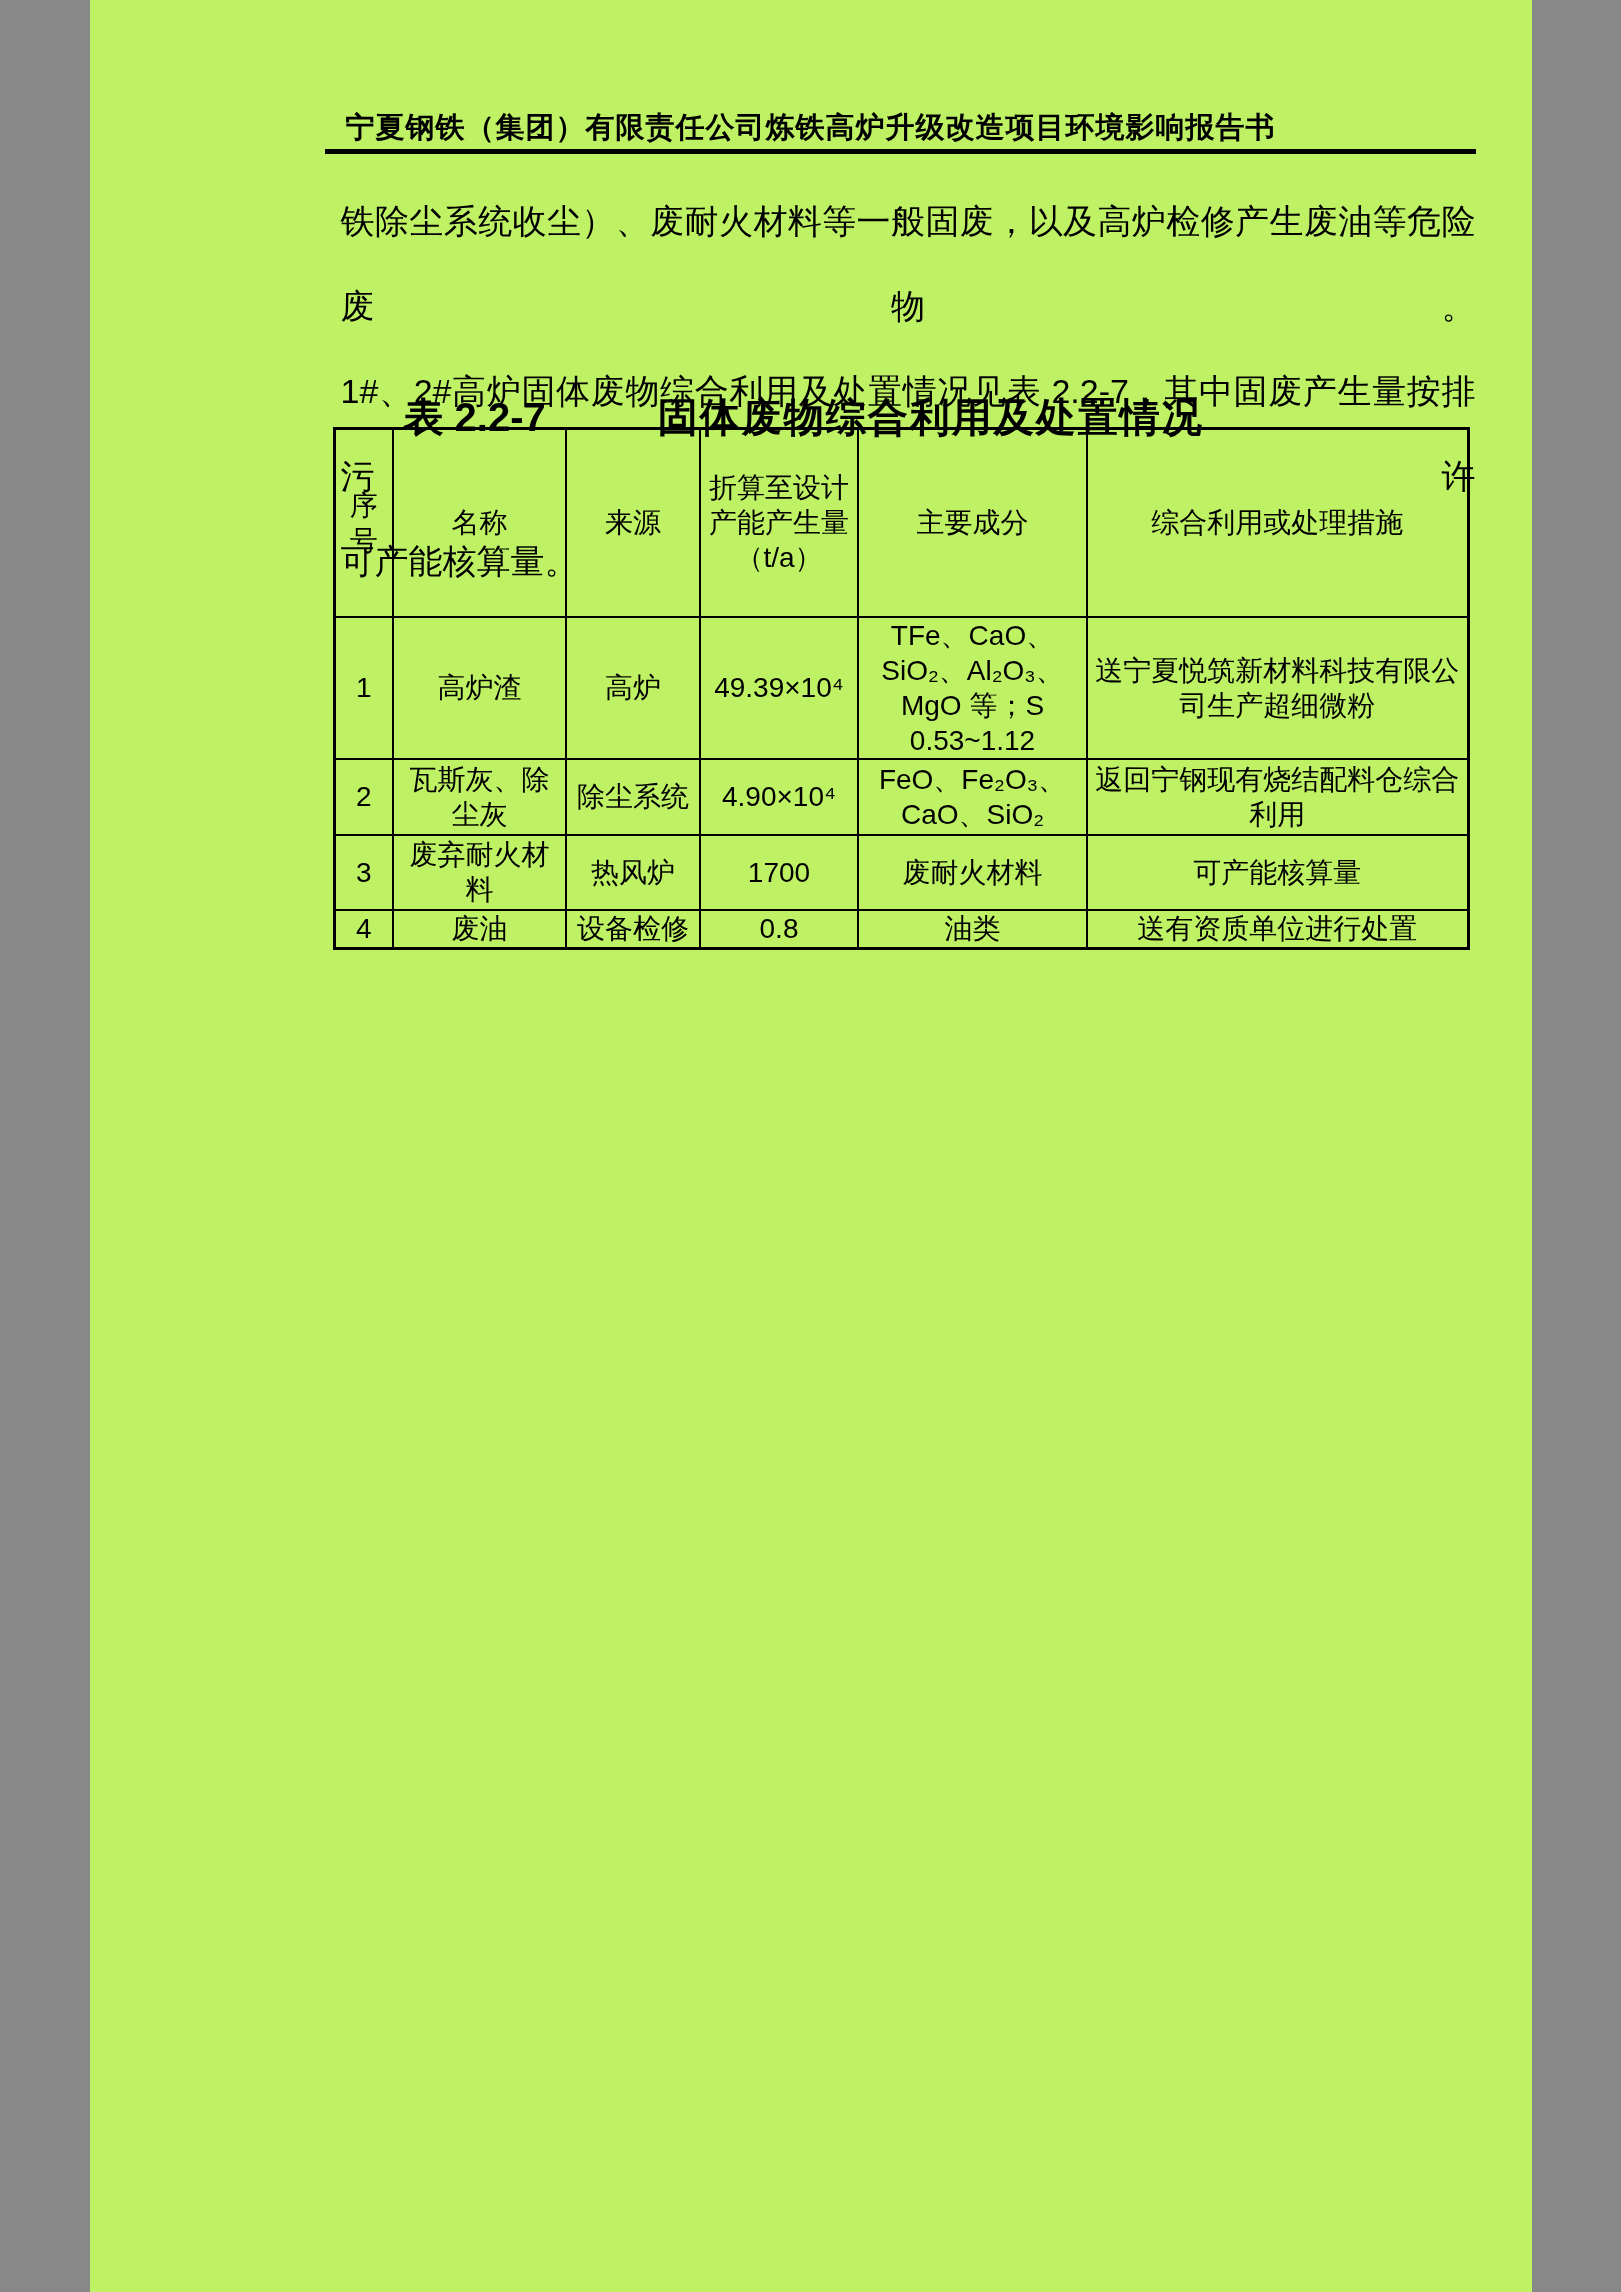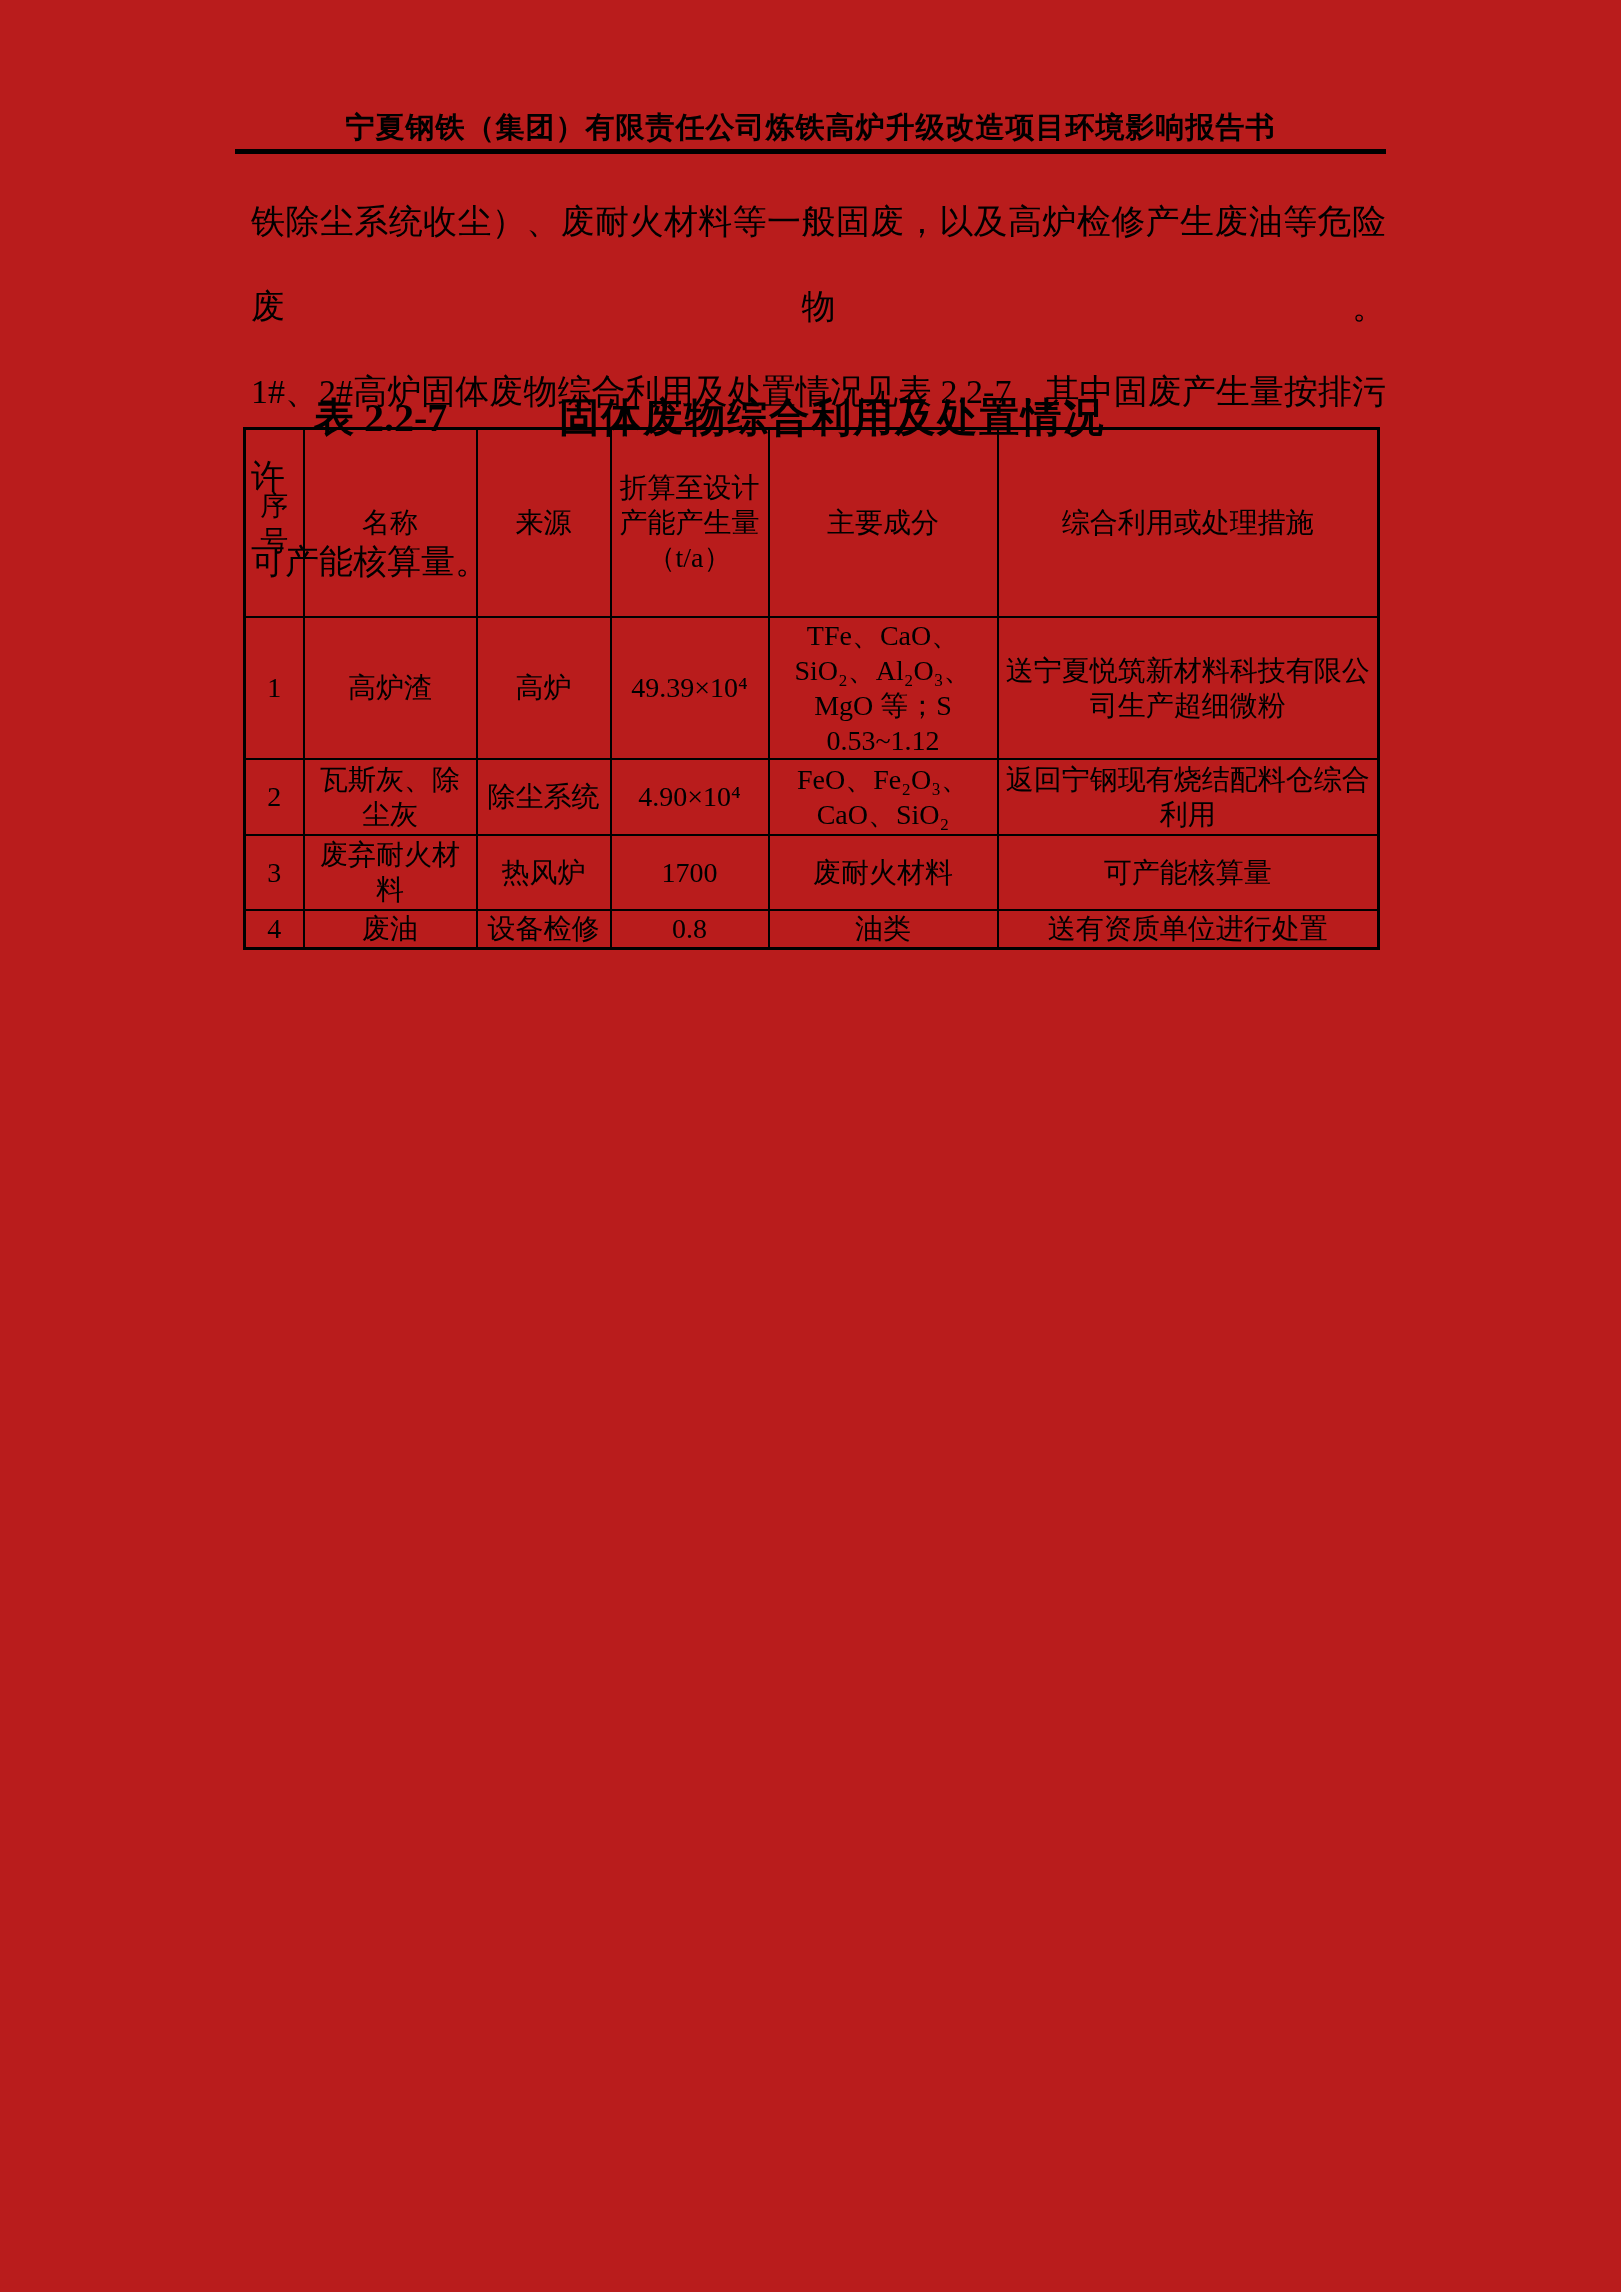--- a/index.html
+++ b/index.html
@@ -2,25 +2,25 @@
 <html><head>
 <meta charset="utf-8">
 <style>
   html, body {
     margin: 0;
     padding: 0;
     background: #888;
   }
   .page {
     position: relative;
-    width: 1621px;
+    width: 1442px;
     height: 2293px;
     margin: 0 auto;
-    background: #b91c1c;
-    font-family: Liberation Serif, serif;
+    background: #bef264;
+    font-family: Liberation Sans, sans-serif;
     color: #000;
     overflow: hidden;
   }
   
   .doc-header-title {
     position: absolute;
     top: 108px;
     left: 0;
     width: 100%;
     text-align: center;

